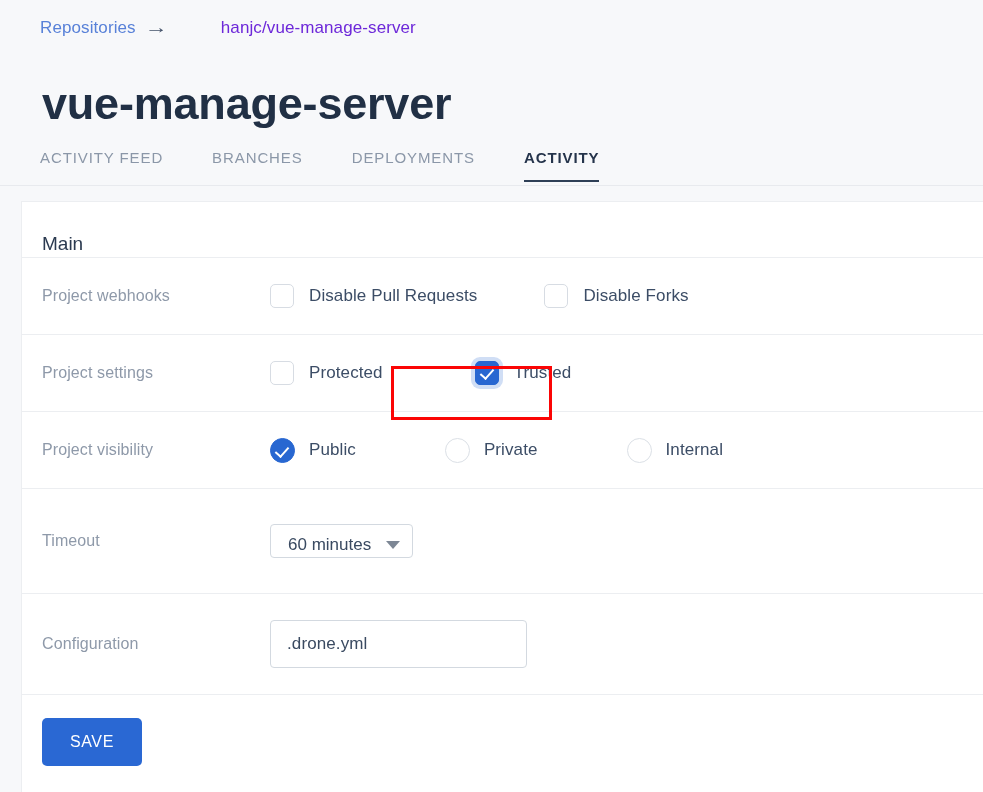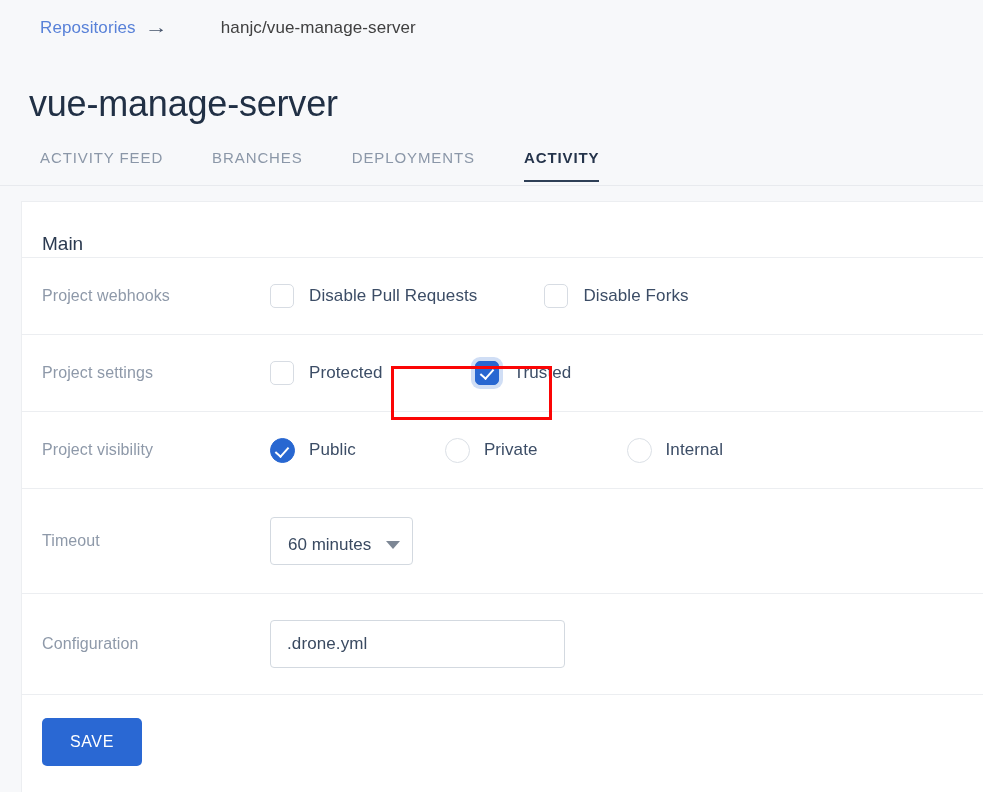--- a/index.html
+++ b/index.html
@@ -39,30 +39,30 @@
     cursor: pointer;
   }
   .breadcrumb .crumb-arrow {
     color: #44526a;
     display: inline-block;
     margin: 0 12px;
     font-size: 17px;
     transform: scaleX(1.35);
   }
   .breadcrumb .crumb-current {
-    color: #404040;
+    color: #6d28d9;
     padding-left: 44px;
   }
   .page-title {
     position: absolute;
-    left: 29px;
+    left: 42px;
     top: 82px;
-    font-size: 36px;
+    font-size: 45px;
     line-height: 44px;
-    font-weight: 400;
+    font-weight: 700;
     color: #213045;
     letter-spacing: -0.2px;
     margin: 0;
     white-space: nowrap;
   }
   .tabs {
     position: absolute;
     left: 40px;
     top: 148px;
     display: flex;
@@ -210,21 +210,21 @@
     font-size: 17px;
     color: #3c4d66;
     margin-left: 14px;
     white-space: nowrap;
     letter-spacing: 0.1px;
   }
 
   
   .select-box {
     width: 143px;
-    height: 48px;
+    height: 34px;
     border: 1px solid #d3d9e0;
     border-radius: 4px;
     background: #ffffff;
     display: flex;
     align-items: center;
     padding: 8px 12px 0 17px;
     box-sizing: border-box;
     cursor: pointer;
     justify-content: space-between;
   }
@@ -239,21 +239,21 @@
     height: 0;
     border-left: 7px solid transparent;
     border-right: 7px solid transparent;
     border-top: 8px solid #7d8795;
     margin-left: 8px;
     flex: 0 0 auto;
   }
 
   
   .text-input {
-    width: 295px;
+    width: 257px;
     height: 48px;
     border: 1px solid #d3d9e0;
     border-radius: 4px;
     background: #ffffff;
     padding: 8px 16px;
     box-sizing: border-box;
     font-size: 17px;
     color: #3a4a61;
     font-family: "Liberation Sans", sans-serif;
     outline: none;

